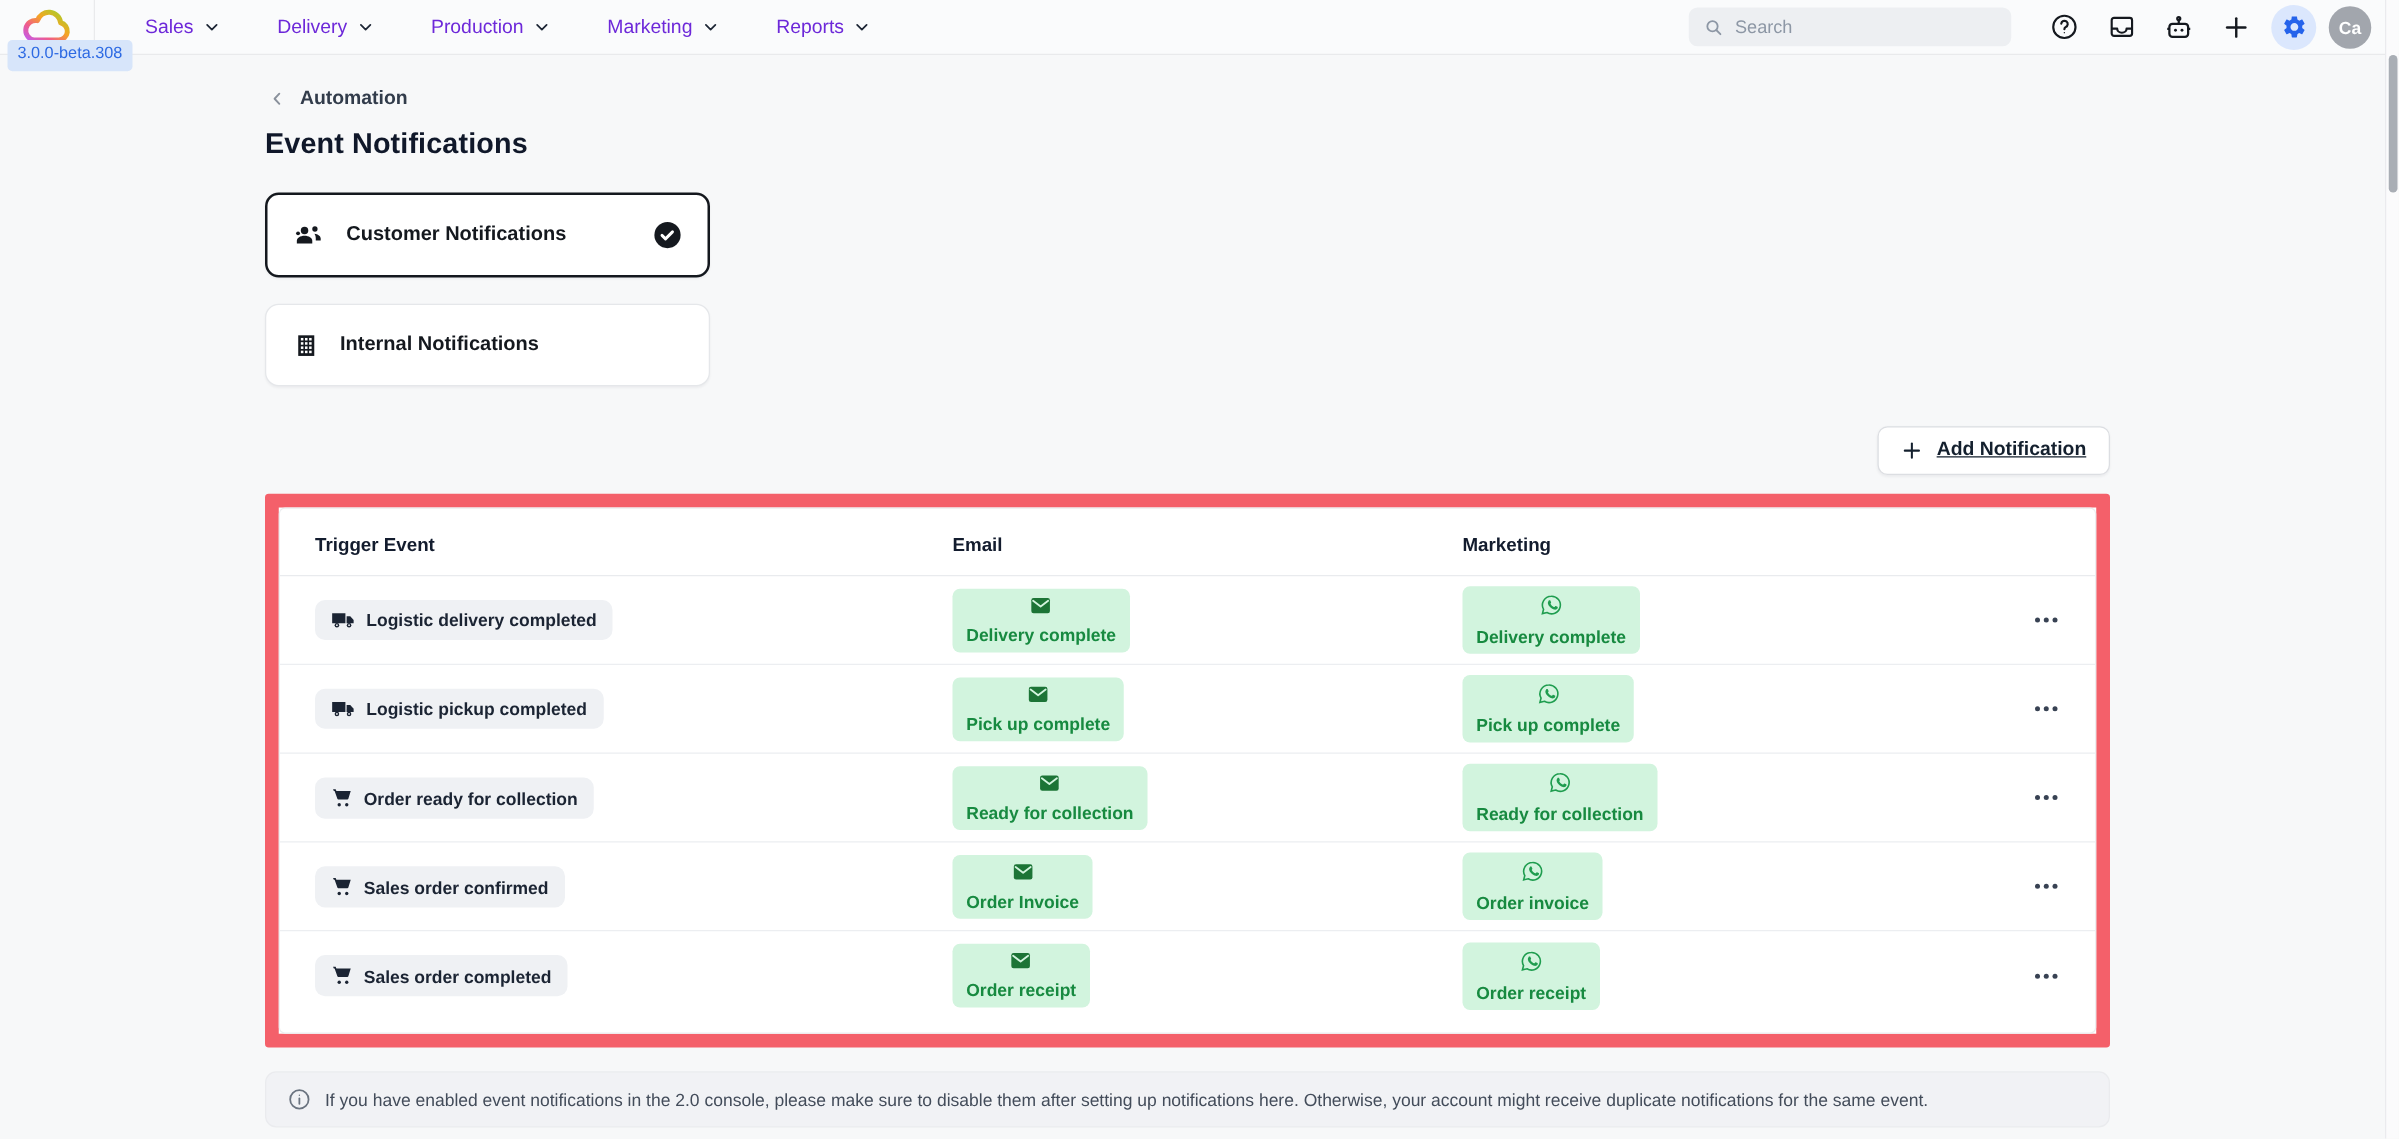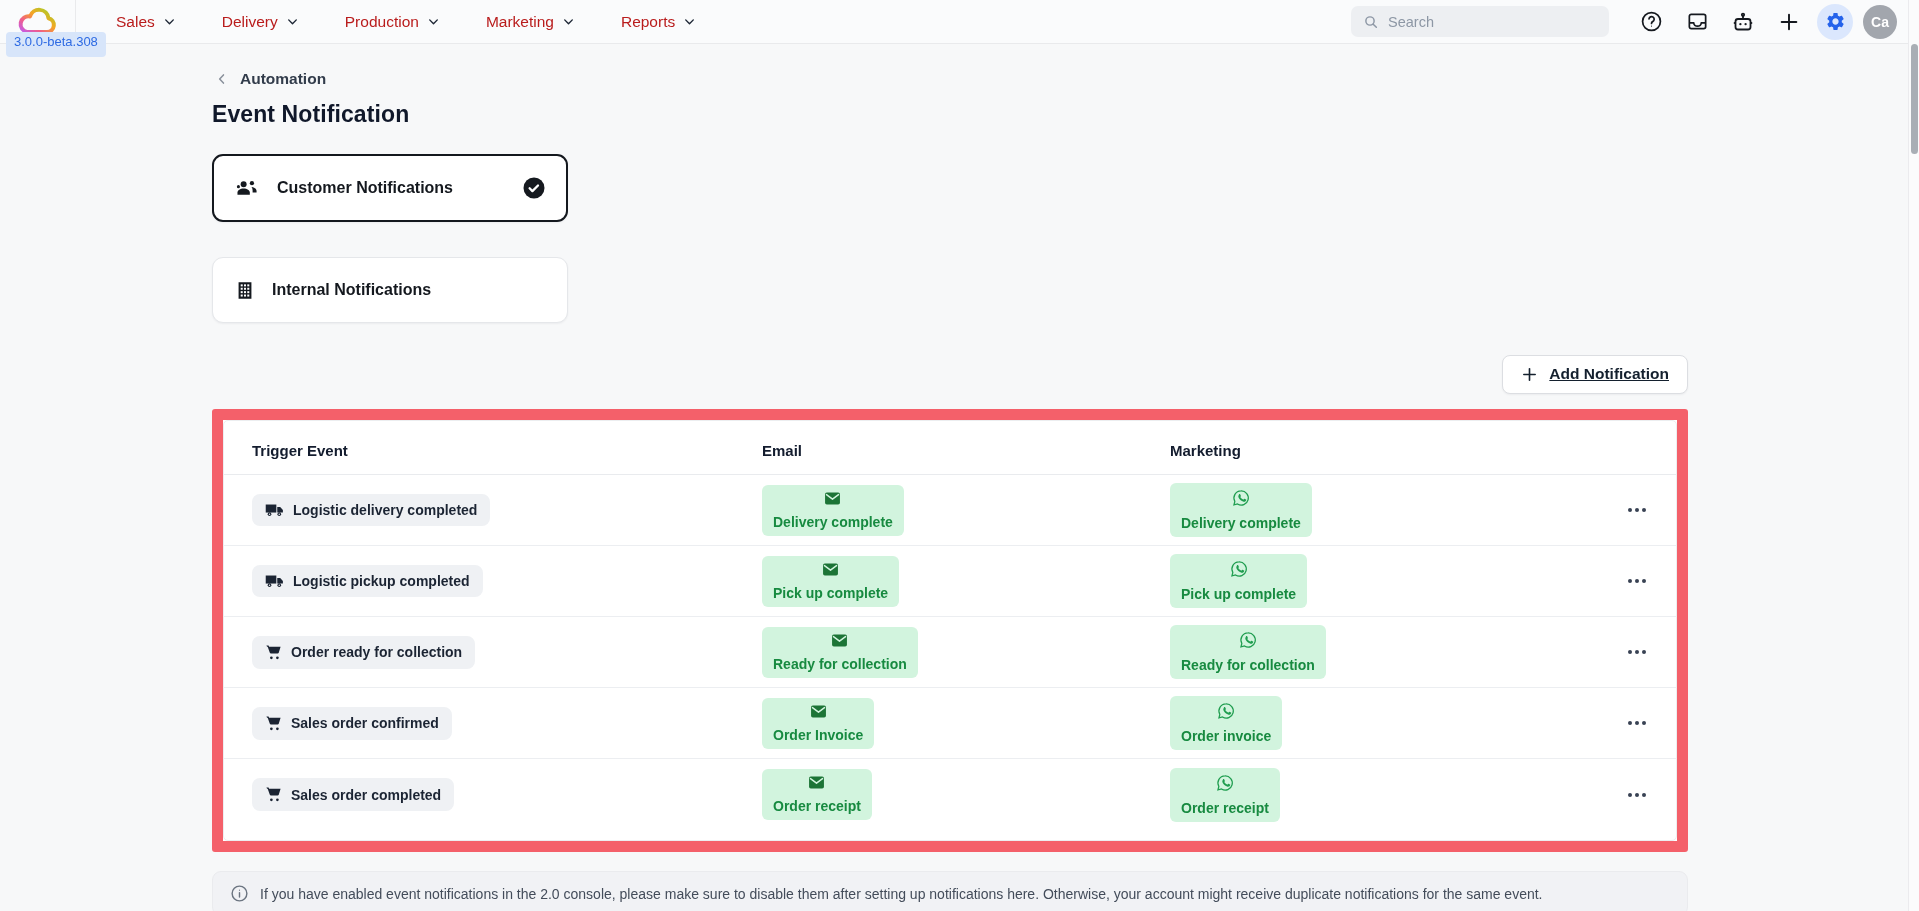--- a/index.html
+++ b/index.html
@@ -4,21 +4,21 @@
 <style>
   * { margin:0; padding:0; box-sizing:border-box; }
   html,body { width:1919px; height:911px; overflow:hidden; }
   body { font-family:"Liberation Sans", sans-serif; background:#f7f8f9; color:#16202e; position:relative; }
 
   
   .topnav { position:relative; height:44px; background:#fafbfc; border-bottom:1px solid #e9eaec; display:flex; align-items:center; }
   .logo-wrap { width:76px; height:44px; display:flex; align-items:center; justify-content:center; border-right:1px solid #e9eaec; }
   .version-badge { position:absolute; left:6px; top:32px; background:#d7e5fa; color:#2d6ae3; font-size:13px; padding:2px 8px 8px; border-radius:4px; z-index:20; white-space:nowrap; }
   .menu { display:flex; align-items:center; gap:14px; margin-left:24px; }
-  .menu-item { display:flex; align-items:center; gap:8px; padding:8px 16px; font-size:15.5px; color:#b91c1c; cursor:pointer; }
+  .menu-item { display:flex; align-items:center; gap:8px; padding:8px 16px; font-size:15.5px; color:#6d28d9; cursor:pointer; }
   .menu-item svg { stroke:#1d2635; }
   .nav-right { margin-left:auto; display:flex; align-items:center; gap:10px; padding-right:22px; }
   .searchbox { display:flex; align-items:center; gap:9px; width:258px; height:31px; background:#edeff2; border-radius:7px; padding:0 12px; margin-right:14px; }
   .searchbox input { border:none; outline:none; background:transparent; font-size:14.5px; color:#3c4654; width:100%; font-family:inherit; }
   .searchbox input::placeholder { color:#8d97a5; }
   .nav-icon-btn { width:36px; height:36px; display:flex; align-items:center; justify-content:center; border-radius:50%; cursor:pointer; }
   .nav-icon-btn.gear-bg { background:#dbe7fd; }
   .avatar { width:34px; height:34px; border-radius:50%; background:#a2a6ad; color:#fff; font-weight:700; font-size:14px; display:flex; align-items:center; justify-content:center; cursor:pointer; }
 
   
@@ -27,37 +27,37 @@
 
   
   .content { padding:26px 0 0 212px; width:1688px; }
   .breadcrumb { display:flex; align-items:center; gap:11px; margin-left:3px; cursor:pointer; }
   .breadcrumb-label { font-size:15.5px; font-weight:700; color:#323c4b; }
   .page-title { margin-top:13px; font-size:23px; font-weight:700; color:#10182a; letter-spacing:.1px; }
 
   .tabs-row { display:flex; gap:20px; margin-top:26px;flex-direction:column; }
   .tab-card { width:356px; height:68px; background:#fff; border-radius:11px; display:flex; align-items:center; padding:0 20px; gap:16px; cursor:pointer; box-shadow:0 1px 2px rgba(16,24,40,.05); }
   .tab-card.selected { border:2px solid #14181e; }
-  .tab-card.unselected { border:1px solid #e5e7ea; height:66px; margin-top:15px;padding-left:21px; }
+  .tab-card.unselected { border:1px solid #e5e7ea; height:66px; margin-top:1px;padding-left:21px; }
   .tab-label { font-size:16px; font-weight:600; color:#14181e; }
   .tab-check { margin-left:auto; display:flex; }
 
   .actions-row { display:flex; justify-content:flex-end; margin-top:32px; width:1476px; }
   .add-btn { display:inline-flex; align-items:center; gap:11px; background:#fff; border:1px solid #dcdee2; border-radius:8px; padding:9px 18px 10px; font-size:15.5px; font-weight:600; color:#14202e; cursor:pointer; box-shadow:0 1px 2px rgba(16,24,40,.05);text-decoration:underline; }
 
   
   .table-highlight { margin-top:15px; width:1476px; border:11px solid #f4606a; border-radius:3px; background:#fff; }
   .table-card { background:#fff; border:1px solid #eceef0; border-radius:5px; padding:6px 0 10px; }
   .tgrid { display:grid; grid-template-columns:510px 408px 1fr 52px; align-items:center; padding:0 28px; }
   .thead { height:48px; border-bottom:1px solid #e9ebee; }
   .th { font-size:15px; font-weight:700; color:#131c2e; }
   .trow { height:71px; border-bottom:1px solid #eceef1; }
   .trow:last-child { border-bottom:none; }
 
-  .pill-gray { display:inline-flex; align-items:center; gap:9px; background:#eff1f4; border-radius:8px; padding:8px 13px; font-size:14px; font-weight:600; color:#1b2433; }
+  .pill-gray { display:inline-flex; align-items:flex-end; gap:9px; background:#eff1f4; border-radius:8px; padding:8px 13px; font-size:14px; font-weight:600; color:#1b2433; }
   .pill-green { display:inline-flex; align-items:center; gap:8px; background:#d2f4de; border-radius:6px; padding:6px 11px; font-size:14px; font-weight:600; color:#178a40;flex-direction:column; }
   .cell { display:flex; align-items:center; }
   .row-actions { display:flex; align-items:center; justify-content:flex-end; gap:3px; cursor:pointer; padding:6px 2px; }
   .dot { width:4px; height:4px; border-radius:50%; background:#384253; }
 
   
   .info-banner { margin-top:19px; width:1476px; background:#f1f2f5; border:1px solid #eaebee; border-radius:9px; padding:12px 17px; display:flex; align-items:center; gap:11px; }
   .info-text { font-size:14px; color:#434c5a; }
 
   .icon { display:inline-flex; align-items:center; justify-content:center; }
@@ -180,21 +180,21 @@
 
   <div class="breadcrumb">
     <span class="icon">
       <svg width="14" height="14" viewBox="0 0 24 24" fill="none" stroke="#8a919c" stroke-width="2.6" stroke-linecap="round" stroke-linejoin="round">
           <polyline points="14.5 5 8 12 14.5 19"></polyline>
         </svg>
     </span>
     <span class="breadcrumb-label">Automation</span>
   </div>
 
-  <div class="page-title">Event Notification</div>
+  <div class="page-title">Event Notifications</div>
 
   <div class="tabs-row">
     <div class="tab-card selected">
       <span class="icon">
         <svg width="27" height="24" viewBox="0 0 28 24" fill="#15191f">
             <circle cx="10" cy="8.2" r="3.1"></circle>
             <path d="M10 12.6c-3.6 0-6.4 1.8-6.4 4.1V19h12.8v-2.3c0-2.3-2.8-4.1-6.4-4.1z"></path>
             <circle cx="18.6" cy="7" r="2.2"></circle>
             <path d="M18.2 11c2.9.4 5.2 1.9 5.2 4v1.6h-4.1v-1.9c0-1.5-.4-2.7-1.1-3.7z"></path>
             <circle cx="4.6" cy="10.6" r="1.6"></circle>

